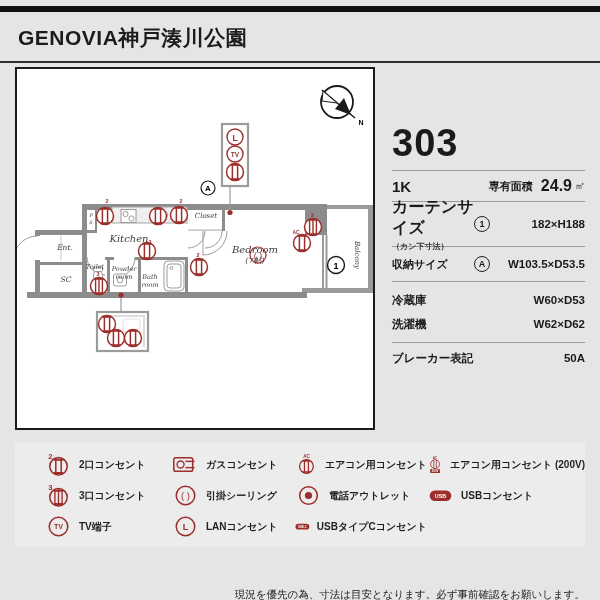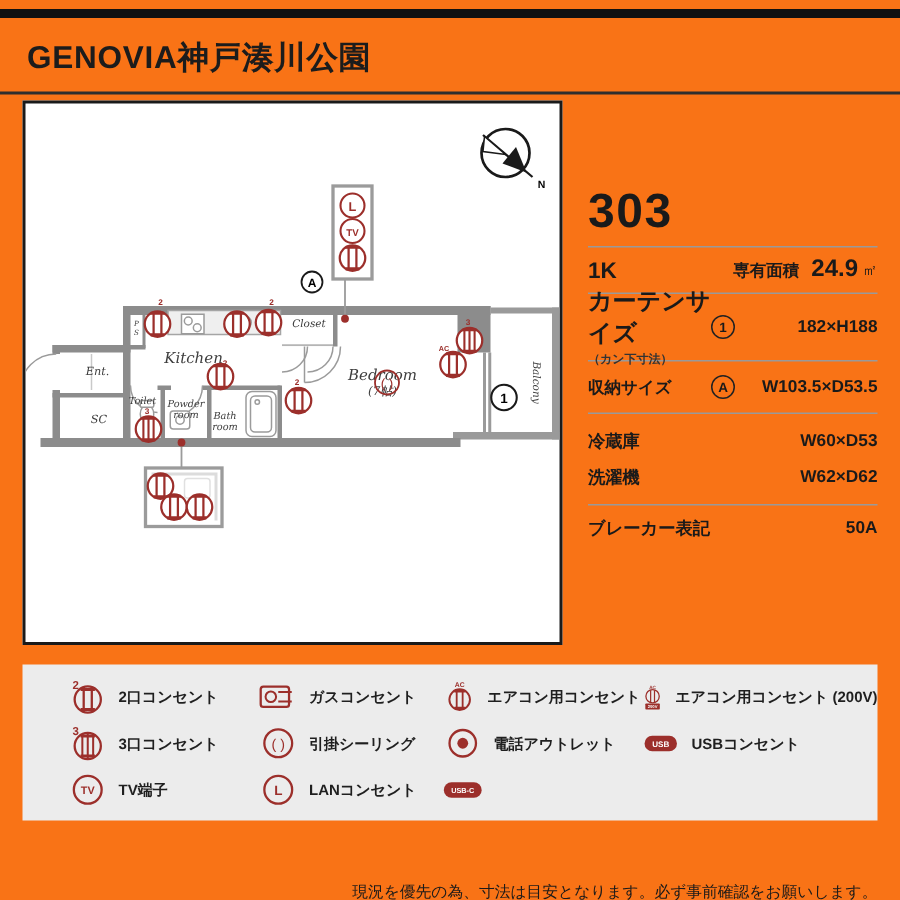--- a/index.html
+++ b/index.html
@@ -1,26 +1,26 @@
 <!DOCTYPE html>
 <html><head>
 <meta charset="utf-8">
 <style>
   html,body{margin:0;padding:0;background:#fff;}
-  #screen{position:relative;width:600px;height:600px;background:#f97316;overflow:hidden;
+  #screen{position:relative;width:600px;height:600px;background:#e5e5e5;overflow:hidden;
           font-family:"Liberation Sans","DejaVu Sans",sans-serif;color:#1a1a1a;}
   
   #topbar{position:absolute;left:0;top:6px;width:600px;height:6px;background:#111;}
   #page-title{position:absolute;left:18px;top:24px;font-size:21px;font-weight:bold;color:#1c1c1c;letter-spacing:.5px;}
   #title-rule{position:absolute;left:0;top:61px;width:600px;height:2px;background:#2e2e2e;}
   
   #plan-box{position:absolute;left:15px;top:67px;width:356px;height:359px;border:2px solid #1a1a1a;background:#fff;}
   
   #specs{position:absolute;left:392px;top:124px;width:193px;}
-  #unit-number{font-size:32px;font-weight:bold;line-height:1;letter-spacing:1px;}
+  #unit-number{font-size:38px;font-weight:bold;line-height:1;letter-spacing:1px;}
   .rule{border:none;border-top:1px solid #9a9a9a;margin:0;}
   .spec-row{display:flex;align-items:center;font-size:11.5px;}
   .b{font-weight:bold;}
   .val{margin-left:auto;font-weight:bold;white-space:nowrap;}
   .circ{display:inline-flex;align-items:center;justify-content:center;width:14px;height:14px;
         border:1.2px solid #222;border-radius:50%;font-size:9px;font-weight:bold;flex:0 0 auto;}
   .sub{font-size:8px;color:#333;font-weight:bold;margin-top:1px;}
   
   #legend{position:absolute;left:15px;top:443px;width:570px;height:104px;background:#ececec;
           display:grid;grid-template-columns:127px 123px 132px 158px;grid-auto-rows:31px;
@@ -316,18 +316,19 @@
         <circle cx="15" cy="15" r="10.3" fill="none" stroke="#9c2f2b" stroke-width="1.7"></circle>
         <text x="15" y="18.8" font-size="10" class="red" text-anchor="middle">L</text>
       </svg>
       <span class="lg-label">LANコンセント</span>
     </div>
     <div class="lg-item">
       <svg width="27" height="27" viewBox="0 0 30 30">
         <rect x="1" y="9.5" width="28" height="11.5" rx="5.7" fill="#9c2f2b"></rect>
         <text x="15" y="17.5" font-size="5.4" fill="#fff" font-weight="bold" text-anchor="middle">USB-C</text>
       </svg>
+      <span class="lg-label">USBタイプCコンセント</span>
     </div>
     <div></div>
   </div>
 
   <div id="disclaimer">現況を優先の為、寸法は目安となります。必ず事前確認をお願いします。</div>
 </div>
 
 </body></html>

